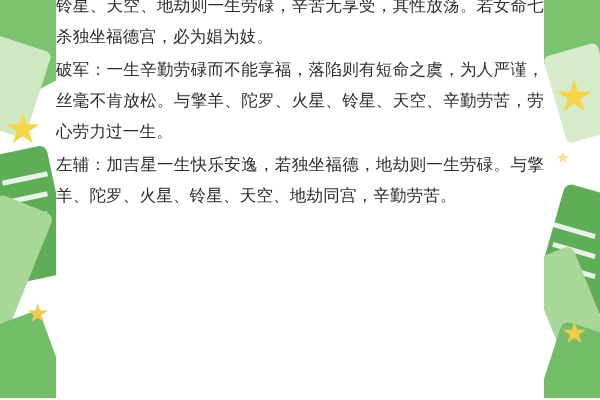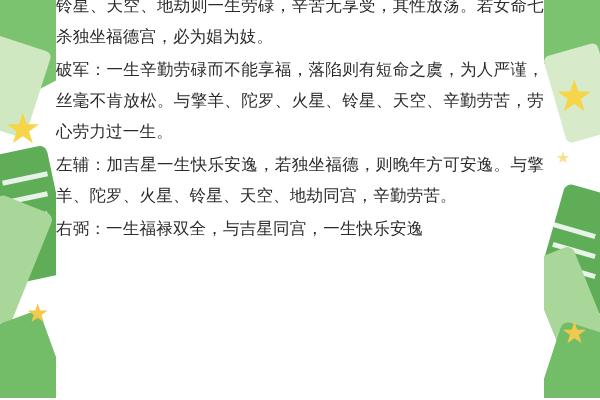--- a/index.html
+++ b/index.html
@@ -202,18 +202,17 @@
 
   <div class="star star-1">★</div>
   <div class="star star-2">★</div>
   <div class="star star-3">★</div>
   <div class="star star-4">★</div>
   <div class="star star-5">★</div>
 
   <div class="content">
     <p class="para first">铃星、天空、地劫则一生劳碌，辛苦无享受，其性放荡。若女命七杀独坐福德宫，必为娼为妓。</p>
     <p class="para">破军：一生辛勤劳碌而不能享福，落陷则有短命之虞，为人严谨，丝毫不肯放松。与擎羊、陀罗、火星、铃星、天空、辛勤劳苦，劳心劳力过一生。</p>
-    <p class="para">左辅：加吉星一生快乐安逸，若独坐福德，则晚年方可安逸。与擎羊、陀罗、火星、铃星、天空、地劫同宫，辛勤劳苦。</p>
-    <p class="para">右弼：一生福禄双全，与吉星同宫，一生快乐安逸</p>
+    <p class="para">左辅：加吉星一生快乐安逸，若独坐福德，地劫则一生劳碌。与擎羊、陀罗、火星、铃星、天空、地劫同宫，辛勤劳苦。</p>
   </div>
 
   <div class="clip-bottom"></div>
 </div>
 
 </body></html>

